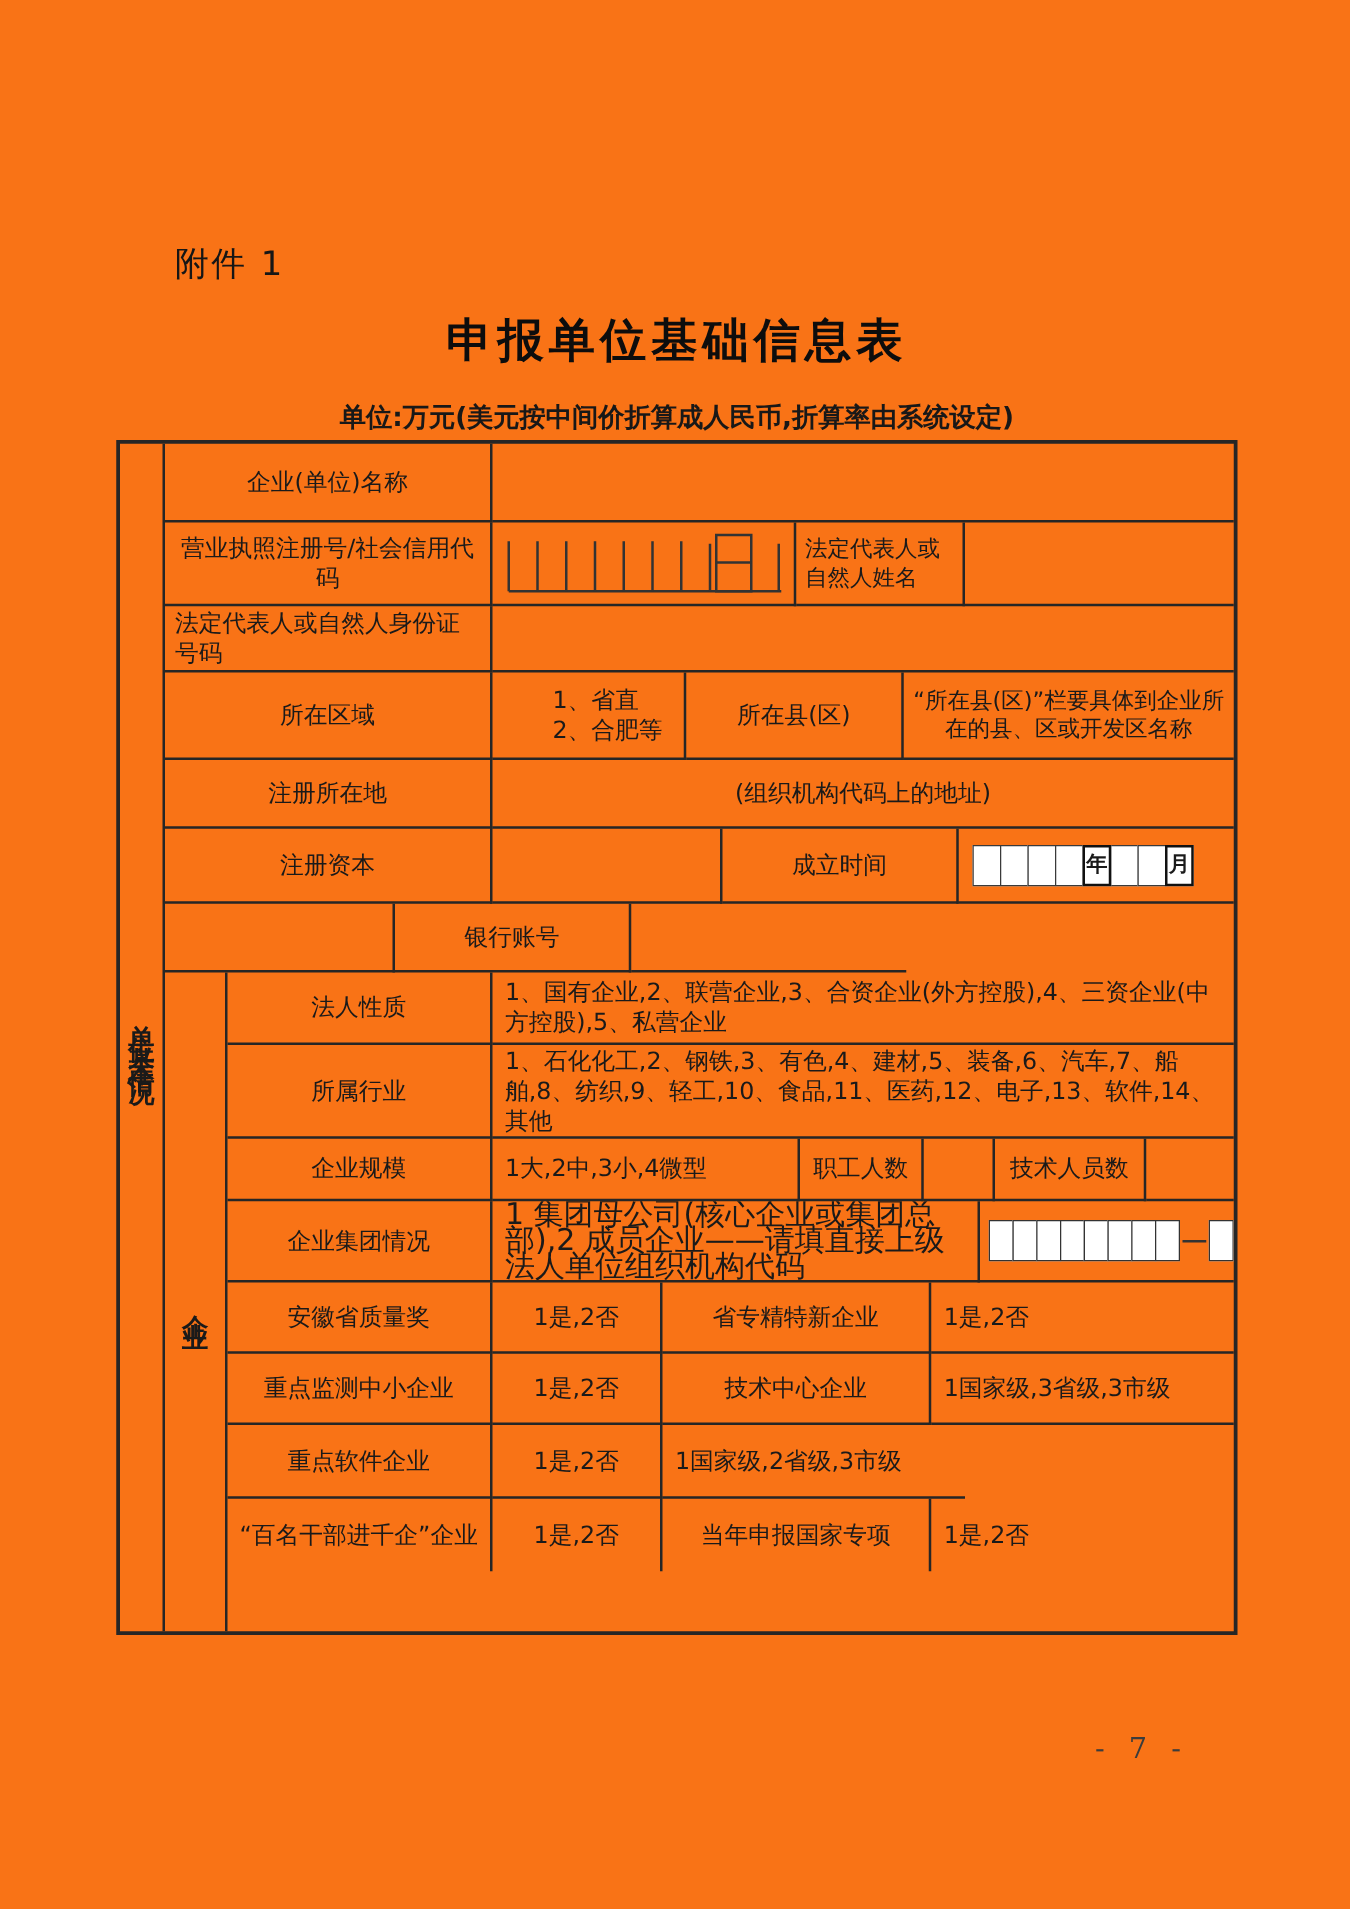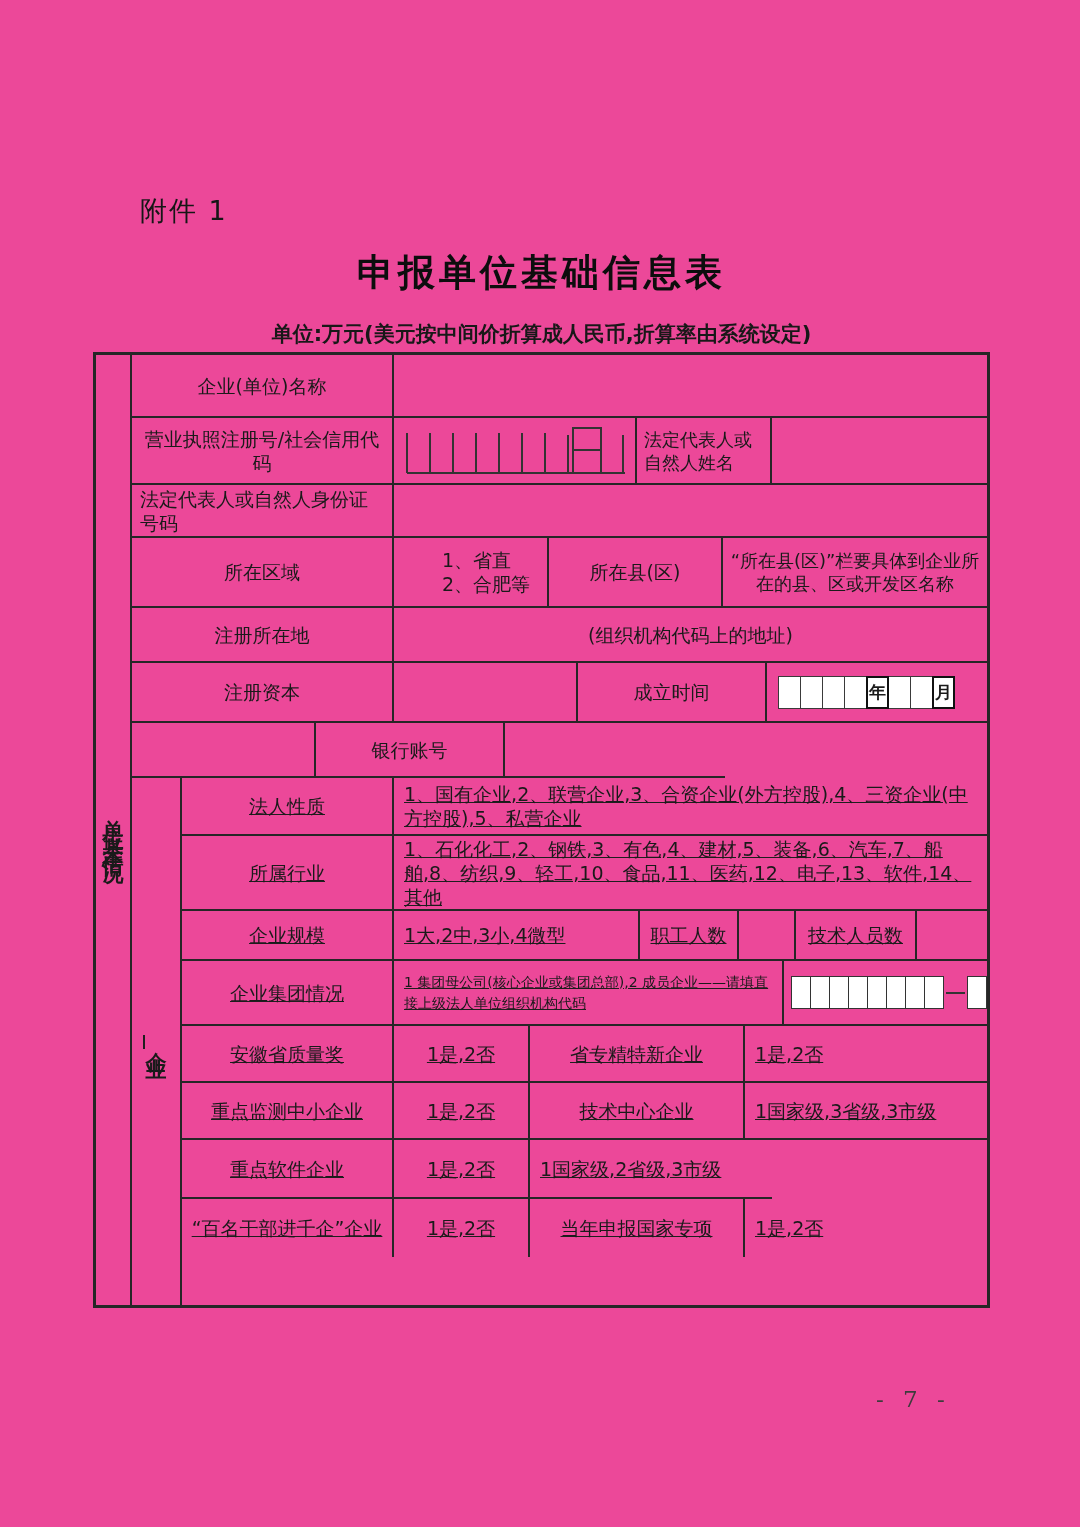--- a/index.html
+++ b/index.html
@@ -1,20 +1,20 @@
 <!DOCTYPE html>
 <html><head>
 <meta charset="utf-8">
 <style>
   * { margin: 0; padding: 0; box-sizing: border-box; }
   html,body { background: #ffffff; }
   .page {
     position: relative;
     width: 1080px; height: 1527px;
-    background: #ec4899;
+    background: #f97316;
     font-family: "DejaVu Sans", sans-serif;
     color: #1e1e1e;
     overflow: hidden;
   }
   .attachment {
     position: absolute; left: 140px; top: 193px;
     font-size: 27px; letter-spacing: 2px; color: #161616;
   }
   .title {
     position: absolute; left: 93px; top: 248px; width: 897px;
@@ -44,28 +44,28 @@
   .td {
     border-right: 2px solid #262626; border-bottom: 2px solid #262626;
     display: flex; align-items: center; justify-content: center;
     text-align: center; font-size: 19px; line-height: 24px;
     overflow: hidden; color: #1a1a1a;
   }
   .td.last { border-right: none; }
   .bb .td { border-bottom: none; }
   .label { font-weight: 500; }
   .left { justify-content: flex-start; text-align: left; padding-left: 10px; padding-right: 6px; }
-  .bottom-block { display: flex; flex: 1; text-decoration: underline; }
+  .bottom-block { display: flex; flex: 1; }
   .colB {
     width: 50px; border-right: 2px solid #262626;
     display: flex; align-items: center; justify-content: center;
   }
   .bottom-rows { flex: 1; display: flex; flex-direction: column; }
   .small { font-size: 18px; line-height: 23px; }
-  .tight { line-height: 21px; font-size: 14px; }
+  .tight { line-height: 21px; font-size: 24px; }
   
   .dategrid { display: flex; margin-left: 12px; }
   .dcell {
     width: 23px; height: 33px; border: 1px solid #3a3a3a; margin-left: -1px;
     display: flex; align-items: center; justify-content: center;
     font-size: 17px; font-weight: bold; background: #fff;
   }
   .dcell.bold { border: 2px solid #111; z-index: 2; }
   
   .boxrow { display: flex; align-items: center; margin-left: 6px; }

